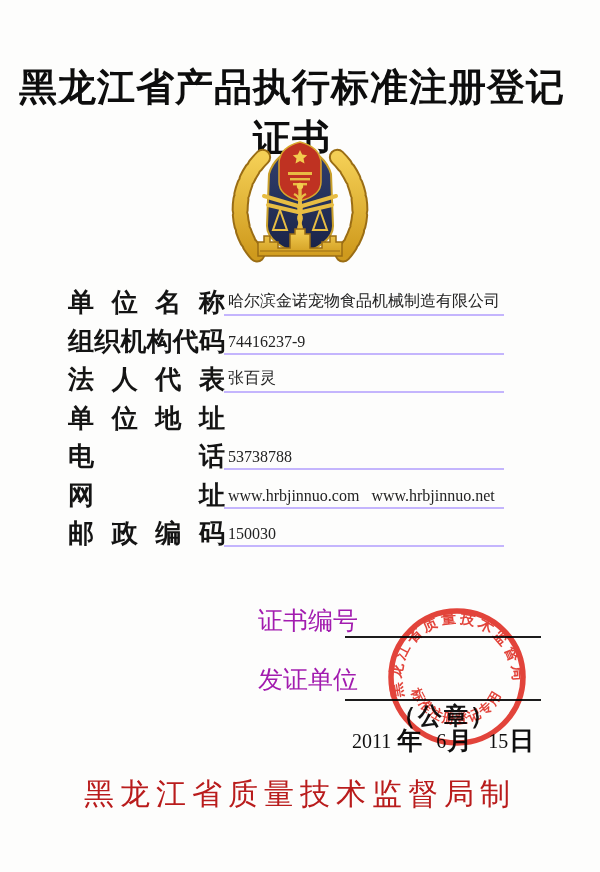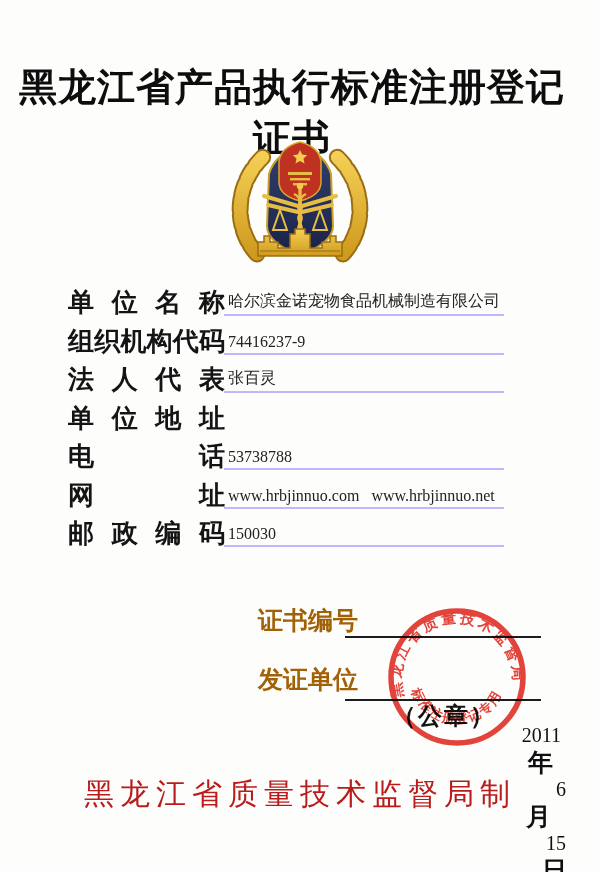--- a/index.html
+++ b/index.html
@@ -25,32 +25,32 @@
   .char-justify{ display:flex; justify-content:space-between; }
   .field-value{
     position:absolute; left:156px; top:-2px; width:280px; height:31px;
     border-bottom:2px solid #c4b5fd;
     font-family:"Liberation Serif", serif; font-size:16px; color:#222;
     display:flex; align-items:flex-end; padding:0 0 2px 4px; box-sizing:border-box;
     white-space:pre;
   }
   
   .issue-label{
-    position:absolute; font-weight:bold; font-size:25px; color:#a16207;
+    position:absolute; font-weight:normal; font-size:25px; color:#a21caf;
   }
   .issue-line{
     position:absolute; left:345px; width:196px; border-bottom:2px solid #1c1c1c; height:0;
   }
   .issuer-value{
     position:absolute; left:392px; top:700px; font-weight:bold; font-size:24px;
     letter-spacing:2px; color:#141414;
   }
   .date-row{
     position:absolute; left:352px; top:722px; width:215px; height:32px;
-    display:flex; align-items:flex-end; color:#0f0f0f;flex-direction:column;
+    display:flex; align-items:flex-end; color:#0f0f0f;
   }
   .date-num{ font-family:"Liberation Serif", serif; font-size:20px; line-height:26px; }
   .date-unit{ font-weight:bold; font-size:25px; line-height:28px; }
   .dr-y{margin-right:6px;} .dr-yu{margin-right:14px;} .dr-m{margin-right:1px;}
   .dr-mu{margin-right:16px;} .dr-d{margin-right:1px;}
   
   .seal{ position:absolute; left:386px; top:606px; width:142px; height:142px;
          mix-blend-mode:multiply; opacity:.92; }
   
   .footer{

